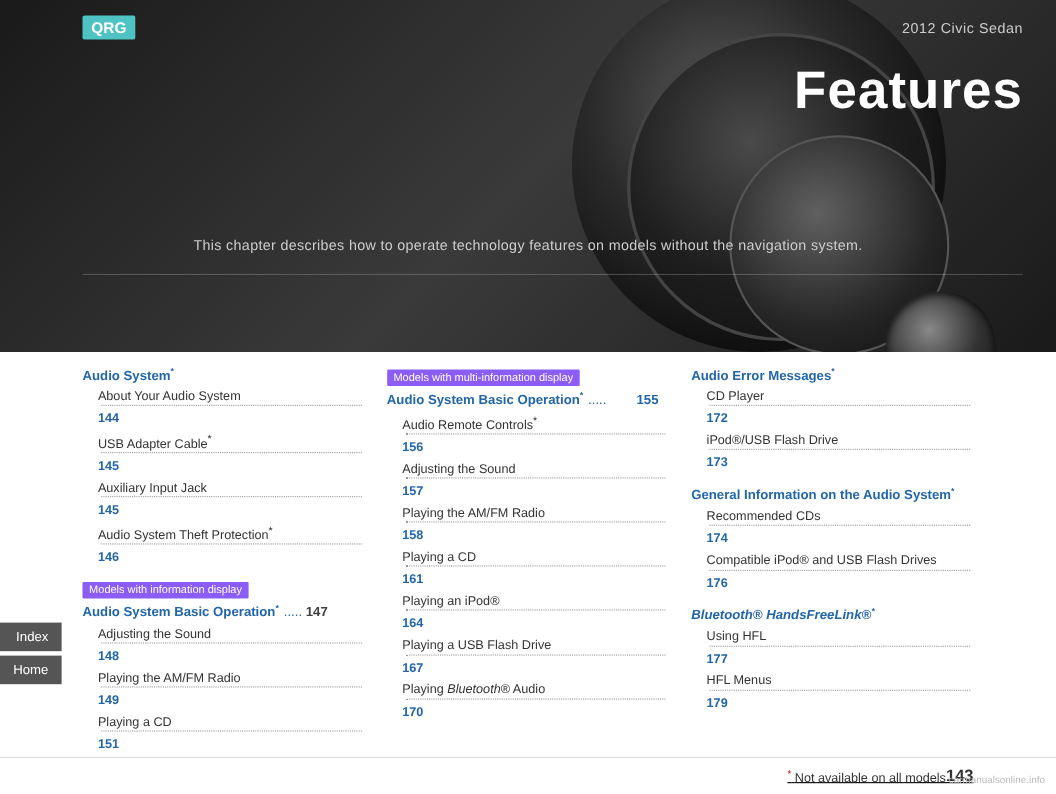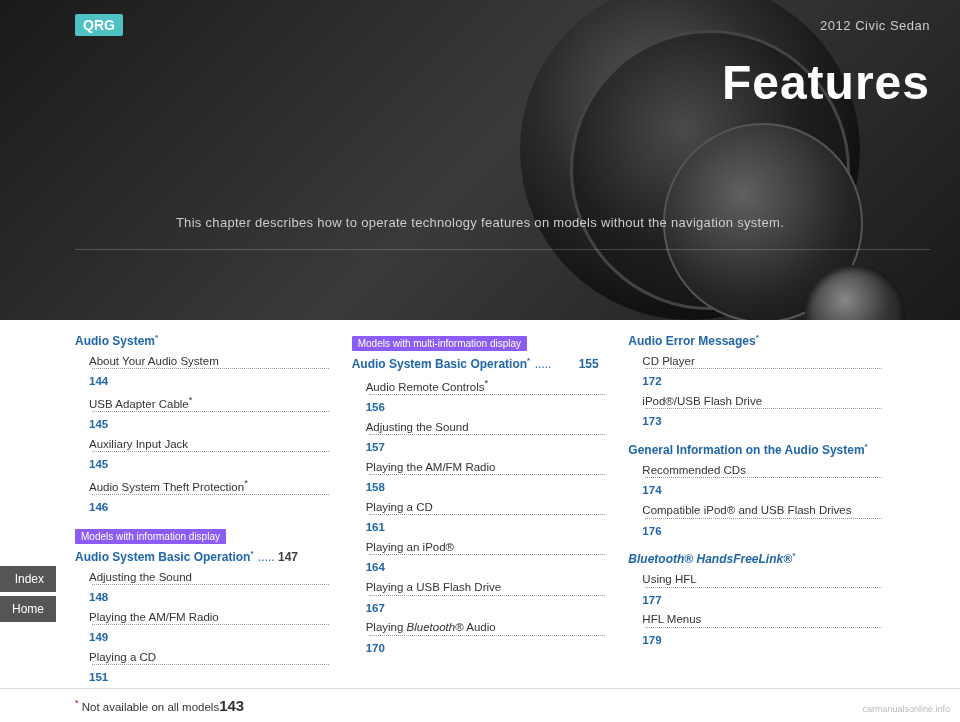--- a/index.html
+++ b/index.html
@@ -228,25 +228,26 @@
       padding: 6px 12px;
       cursor: pointer;
       border: none;
       text-align: right;
       min-width: 55px;
     }
 
     
     .footer {
       display: flex;
-      justify-content: flex-start;
+      justify-content: flex-end;
       align-items: center;
       padding: 8px 75px;
       border-top: 1px solid #ddd;
       margin-top: auto;
+      text-decoration: underline;
     }
 
     .footnote {
       font-size: 11.5px;
       color: #333;
     }
 
     .footnote sup {
       color: #cc0000;
       font-size: 9px;

